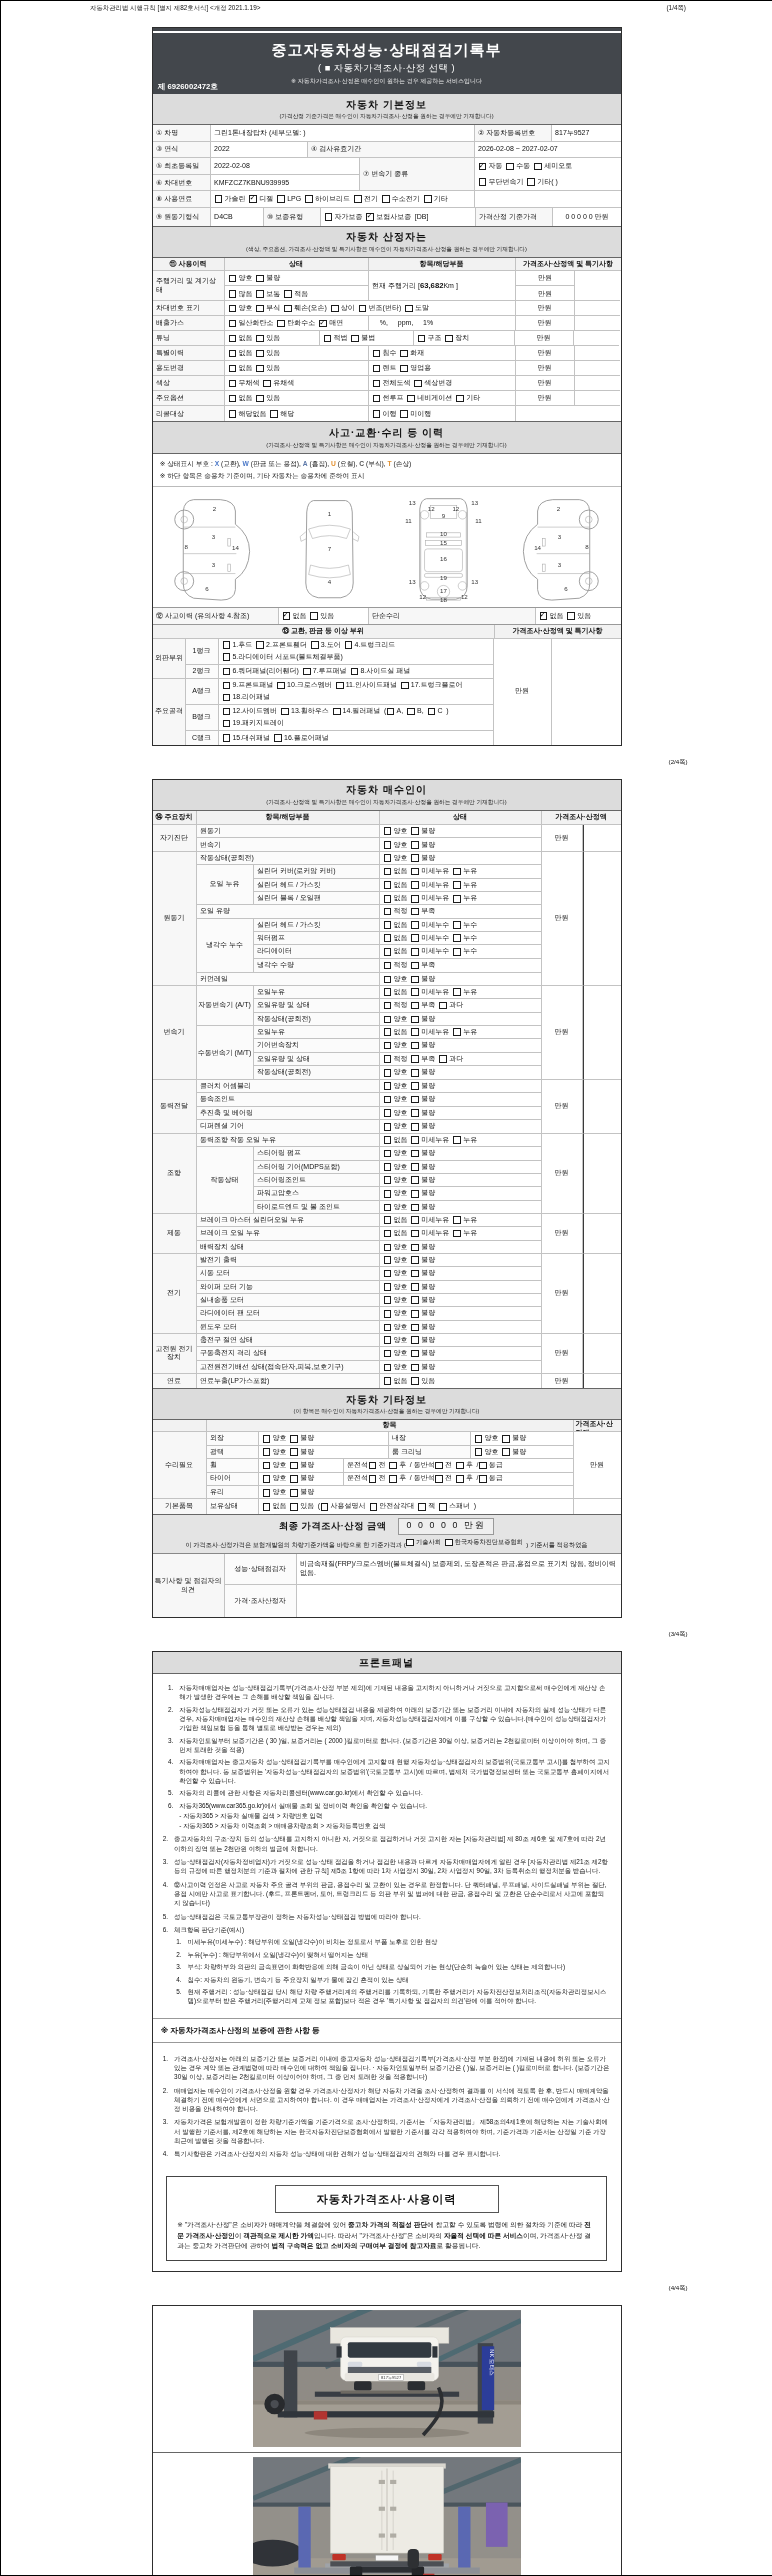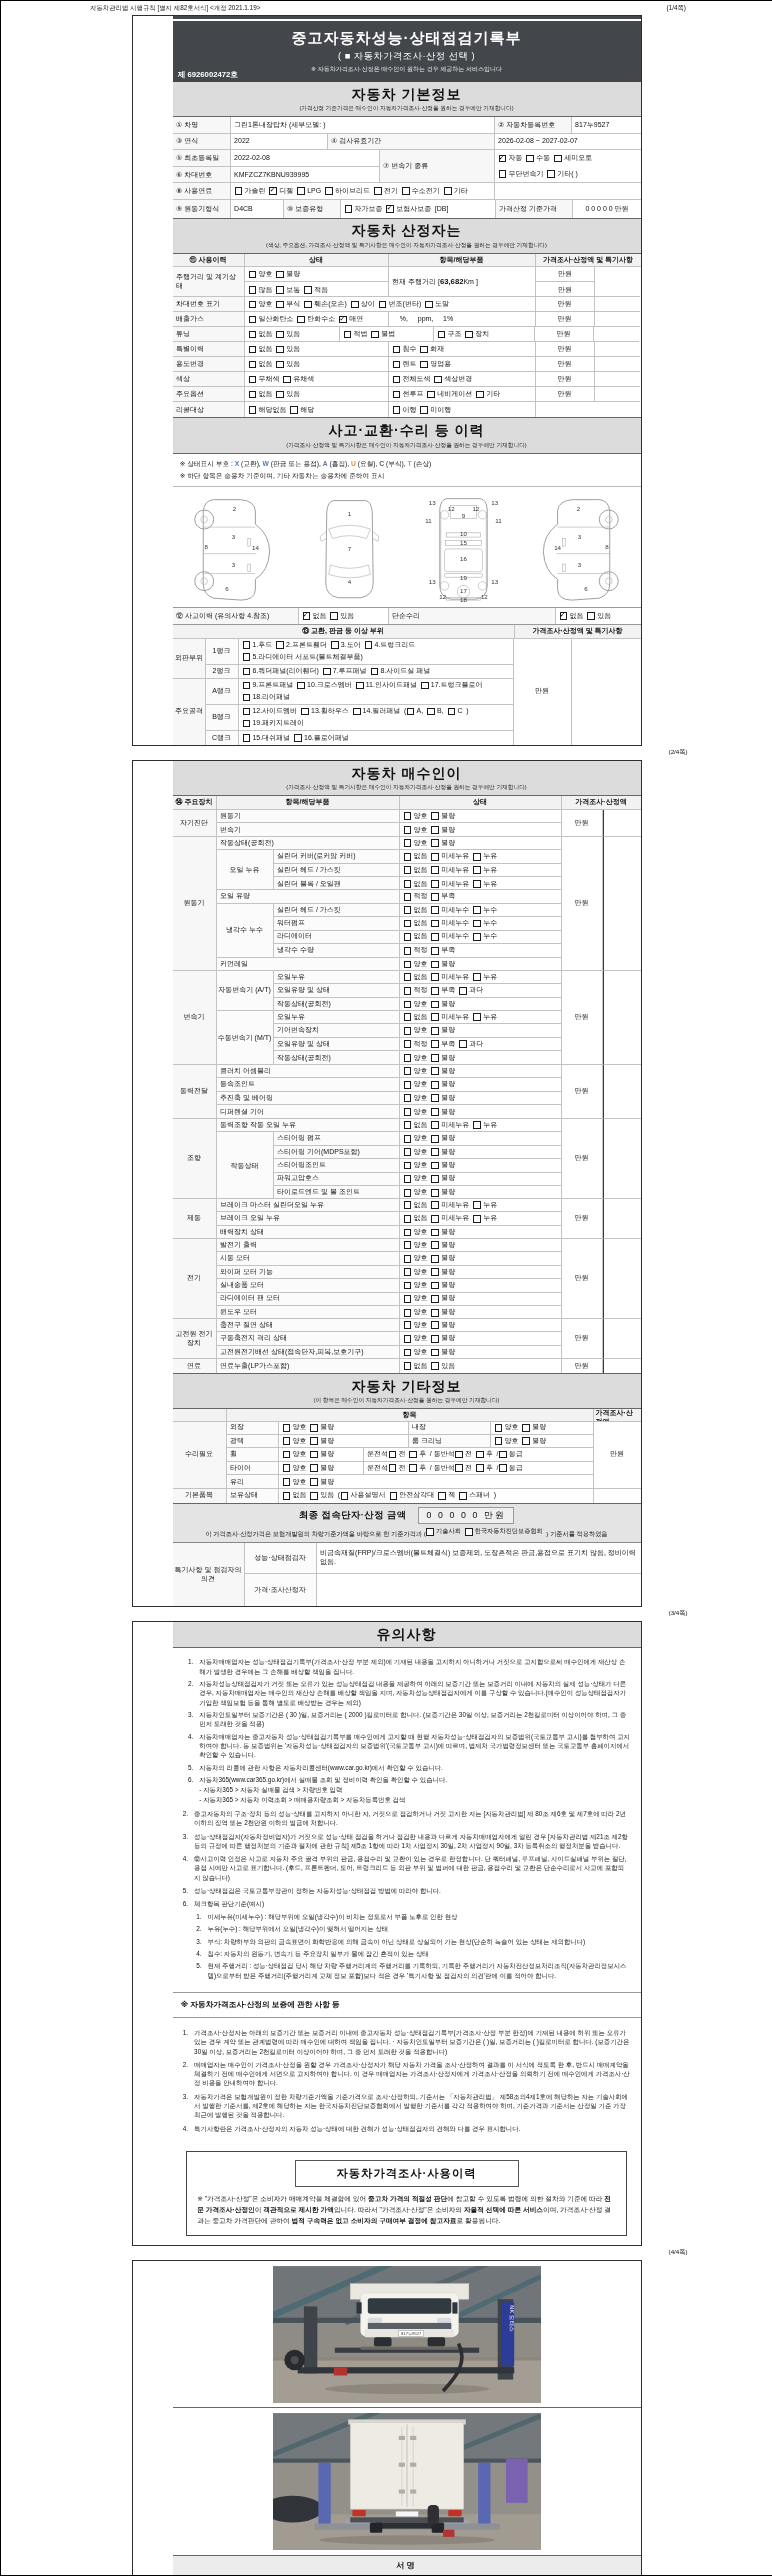--- a/index.html
+++ b/index.html
@@ -1,30 +1,30 @@
 <!DOCTYPE html>
 <html style="font-size:8.2px"><head>
 <meta charset="utf-8">
 <style>
   html,body{margin:0;padding:0;background:#9a9a9a;}
   .sheet{position:relative;width:773px;height:2576px;background:#fff;border:1px solid #000;
          box-sizing:border-box;overflow:hidden;font-family:"Liberation Sans","DejaVu Sans",sans-serif;color:#111;}
   .topline{display:flex;justify-content:space-between;padding:3.1px 86px 2.1px 89px;font-size:6.4px;}
   .marker{width:602px;margin:2.1px auto 3.1px;text-align:right;font-size:6.2px;}
-  .blk{width:468px;margin:0 auto;border:1.3px solid #2e2e2e;background:#fff;padding-left:40px;}
+  .blk{width:468px;margin:12px auto;border:1.3px solid #2e2e2e;background:#fff;}
   
   .dhead{position:relative;background:#43474c;color:#fff;height:66px;}
   .dhead .strip{position:absolute;top:2.6px;left:0;right:0;height:2.6px;background:#fff;}
   .dhead .t1{text-align:center;padding-top:12.4px;font-size:15px;font-weight:bold;letter-spacing:1px;}
   .dhead .t2{text-align:center;font-size:9.3px;margin-top:2.6px;letter-spacing:0.5px;}
   .dhead .t3{text-align:center;font-size:6px;margin-top:2.1px;color:#eee;}
   .dhead .dno{position:absolute;left:5.2px;bottom:2.6px;font-size:7.7px;font-weight:bold;}
   
   .band{background:#dcdcdc;border-bottom:0.8px solid #666;text-align:center;padding:3.6px 0 3.1px;}
-  .band .bt{font-size:14px;font-weight:bold;letter-spacing:1px;}
+  .band .bt{font-size:10px;font-weight:bold;letter-spacing:1px;}
   .band .bs{font-size:5.7px;margin-top:1.5px;color:#222;}
   
   .trow{display:flex;}
   .tcell{box-sizing:border-box;flex:none;display:flex;align-items:center;flex-wrap:wrap;
          padding:0.5px 3.6px;border-right:0.5px solid #c3c3c3;border-bottom:0.5px solid #c3c3c3;
          font-size:7px;overflow:hidden;line-height:1.25;}
   .tcell:last-child{border-right:none;}
   .trow:last-child>.tcell{border-bottom:none;}
   .wrap{display:block !important;padding:0 !important;overflow:hidden;}
   .lab{background:#f7f7f7;}
@@ -1607,21 +1607,21 @@
               <span class="cl">스패너</span>
             </span>
             <span>)</span>
           </div>
           <div class="tcell" style="width: 47px;"></div>
         </div>
       </div>
 
     <div class="finalbox" style="border-top:0.8px solid #666">
       <div>
-        <span class="fl">최종 접속단자·산정 금액</span>
+        <span class="fl">최종 가격조사·산정 금액</span>
         <span class="fa">0 0 0 0 0 만원</span>
       </div>
       <div class="fn" id="finalnote"><span>이 가격조사·산정가격은 보험개발원의 차량기준가액을 바탕으로 한 기준가격과 (</span><span class="ck">
             <span class="cb"></span>
             <span class="cl">기술사회</span>
           </span><span class="ck">
             <span class="cb"></span>
             <span class="cl">한국자동차진단보증협회</span>
           </span><span>) 기준서를 적용하였음</span></div>
     </div>
@@ -1640,21 +1640,21 @@
             </div>
           </div>
         </div>
       </div>
   </div>
 
   <div class="marker">(3/4쪽)</div>
 
   <div class="blk">
     <div class="band">
-      <div class="bt">유의사항</div>
+      <div class="bt">프론트패널</div>
     </div>
     <div class="nbody" id="nsec1">
         <div class="subwrap" style="margin-left: 5.2px;">
           <div class="nitem">
             <span class="nnum">1.</span>
             <div class="ntxt">자동차매매업자는 성능·상태점검기록부(가격조사·산정 부분 제외)에 기재된 내용을 고지하지 아니하거나 거짓으로 고지함으로써 매수인에게 재산상 손해가 발생한 경우에는 그 손해를 배상할 책임을 집니다.</div>
           </div>
           <div class="nitem">
             <span class="nnum">2.</span>
             <div class="ntxt">자동차성능상태점검자가 거짓 또는 오류가 있는 성능상태점검 내용을 제공하여 아래의 보증기간 또는 보증거리 이내에 자동차의 실제 성능·상태가 다른 경우, 자동차매매업자는 매수인의 재산상 손해를 배상할 책임을 지며, 자동차성능상태점검자에게 이를 구상할 수 있습니다.(매수인이 성능상태점검자가 가입한 책임보험 등을 통해 별도로 배상받는 경우는 제외)</div>

